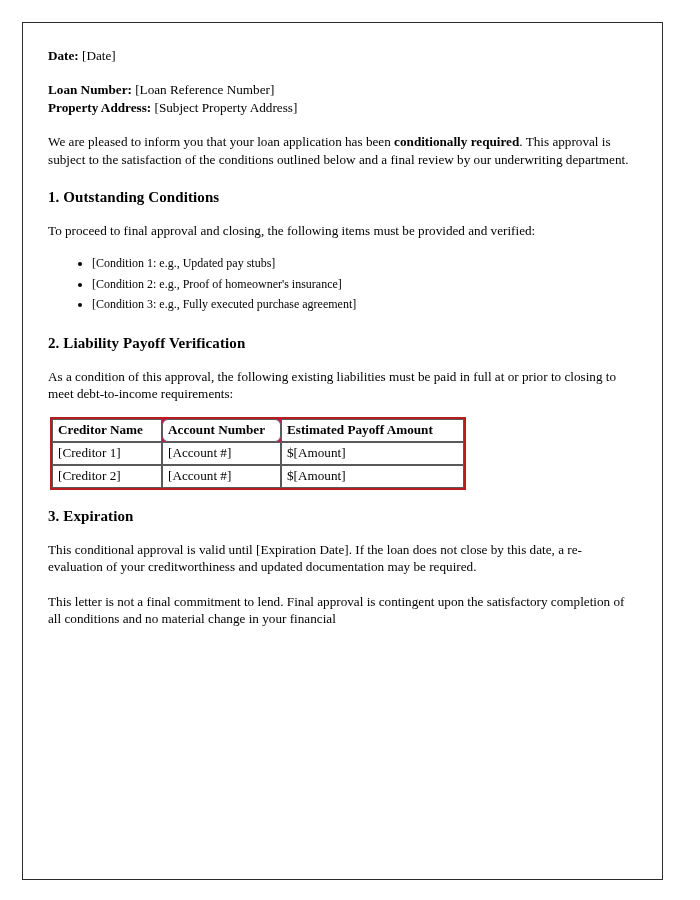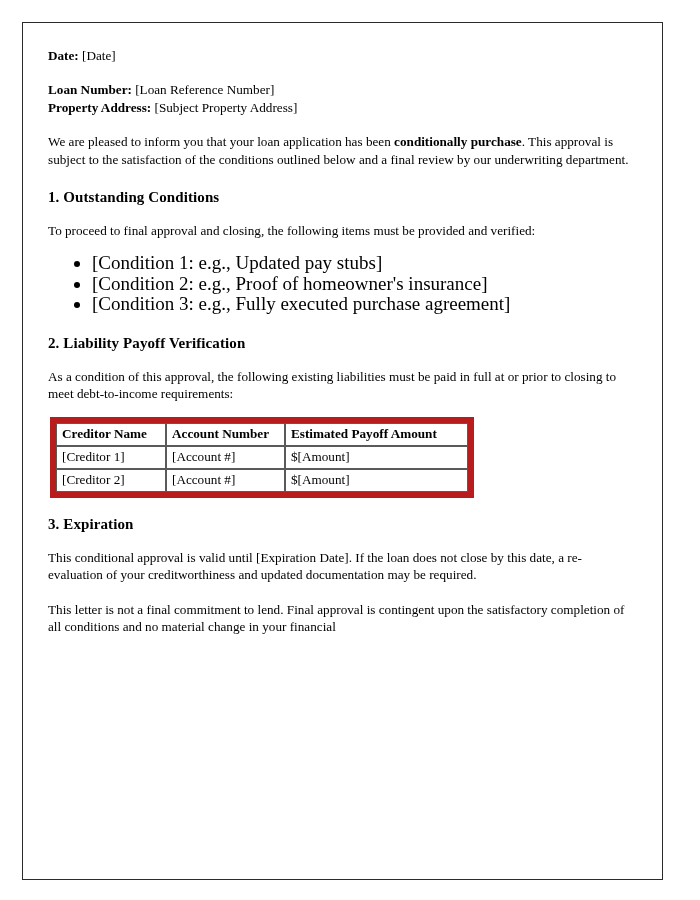--- a/index.html
+++ b/index.html
@@ -61,48 +61,48 @@
   }
 
   .para-after-heading { margin-bottom: 14px; }
 
   ul.cond-list {
     margin: 0 0 18px 0;
     padding-left: 44px;
     list-style-type: disc;
   }
   ul.cond-list li {
-    font-size: 19px;
+    font-size: 12px;
     line-height: 20.5px;
   }
 
   
   table.payoff-table {
     border-collapse: separate;
     border-spacing: 0;
-    border: 6px solid #b91c1c;
+    border: 2px solid #b91c1c;
     margin: 0 0 16px 2px;
     background: #be185d;
   }
   table.payoff-table td,
   table.payoff-table th {
     border: 1px solid #5a5a5a;
     font-size: 13.2px;
     line-height: 16px;
     padding: 2px 5px 3px 5px;
     text-align: left;
     vertical-align: middle;
     height: 21px;
     background: #ffffff;
   }
   table.payoff-table th {
     font-weight: bold;
   }
   .col-creditor { width: 110px; }
-  .col-account  { width: 119px; }
+  .col-account  { width: 119px; border-radius: 6px; }
   .col-amount   { width: 183px; }
 
   .block-note { margin-bottom: 19px; }
   .block-expire-1 { margin-bottom: 17px; }
   .block-expire-2 { margin-bottom: 0; }
 </style>
 </head>
 <body>
 
 <div id="page-frame">
@@ -111,21 +111,21 @@
     <div class="block-date">
       <p class="meta-line"><span class="lbl">Date:</span> <span>[Date]</span></p>
     </div>
 
     <div class="block-ids">
       <p class="meta-line"><span class="lbl">Loan Number:</span> <span>[Loan Reference Number]</span></p>
       <p class="meta-line"><span class="lbl">Property Address:</span> <span>[Subject Property Address]</span></p>
     </div>
 
 
-    <p class="para block-intro"><span>We are pleased to inform you that your loan application has been </span><span class="strong">conditionally purchase</span><span>. This approval is subject to the satisfaction of the conditions outlined below and a final review by our underwriting department.</span></p>
+    <p class="para block-intro"><span>We are pleased to inform you that your loan application has been </span><span class="strong">conditionally required</span><span>. This approval is subject to the satisfaction of the conditions outlined below and a final review by our underwriting department.</span></p>
 
     <h2 class="section-heading">1. Outstanding Conditions</h2>
     <p class="para para-after-heading">To proceed to final approval and closing, the following items must be provided and verified:</p>
     <ul class="cond-list">
       <li>[Condition 1: e.g., Updated pay stubs]</li>
       <li>[Condition 2: e.g., Proof of homeowner's insurance]</li>
       <li>[Condition 3: e.g., Fully executed purchase agreement]</li>
     </ul>
 
     <h2 class="section-heading">2. Liability Payoff Verification</h2>

